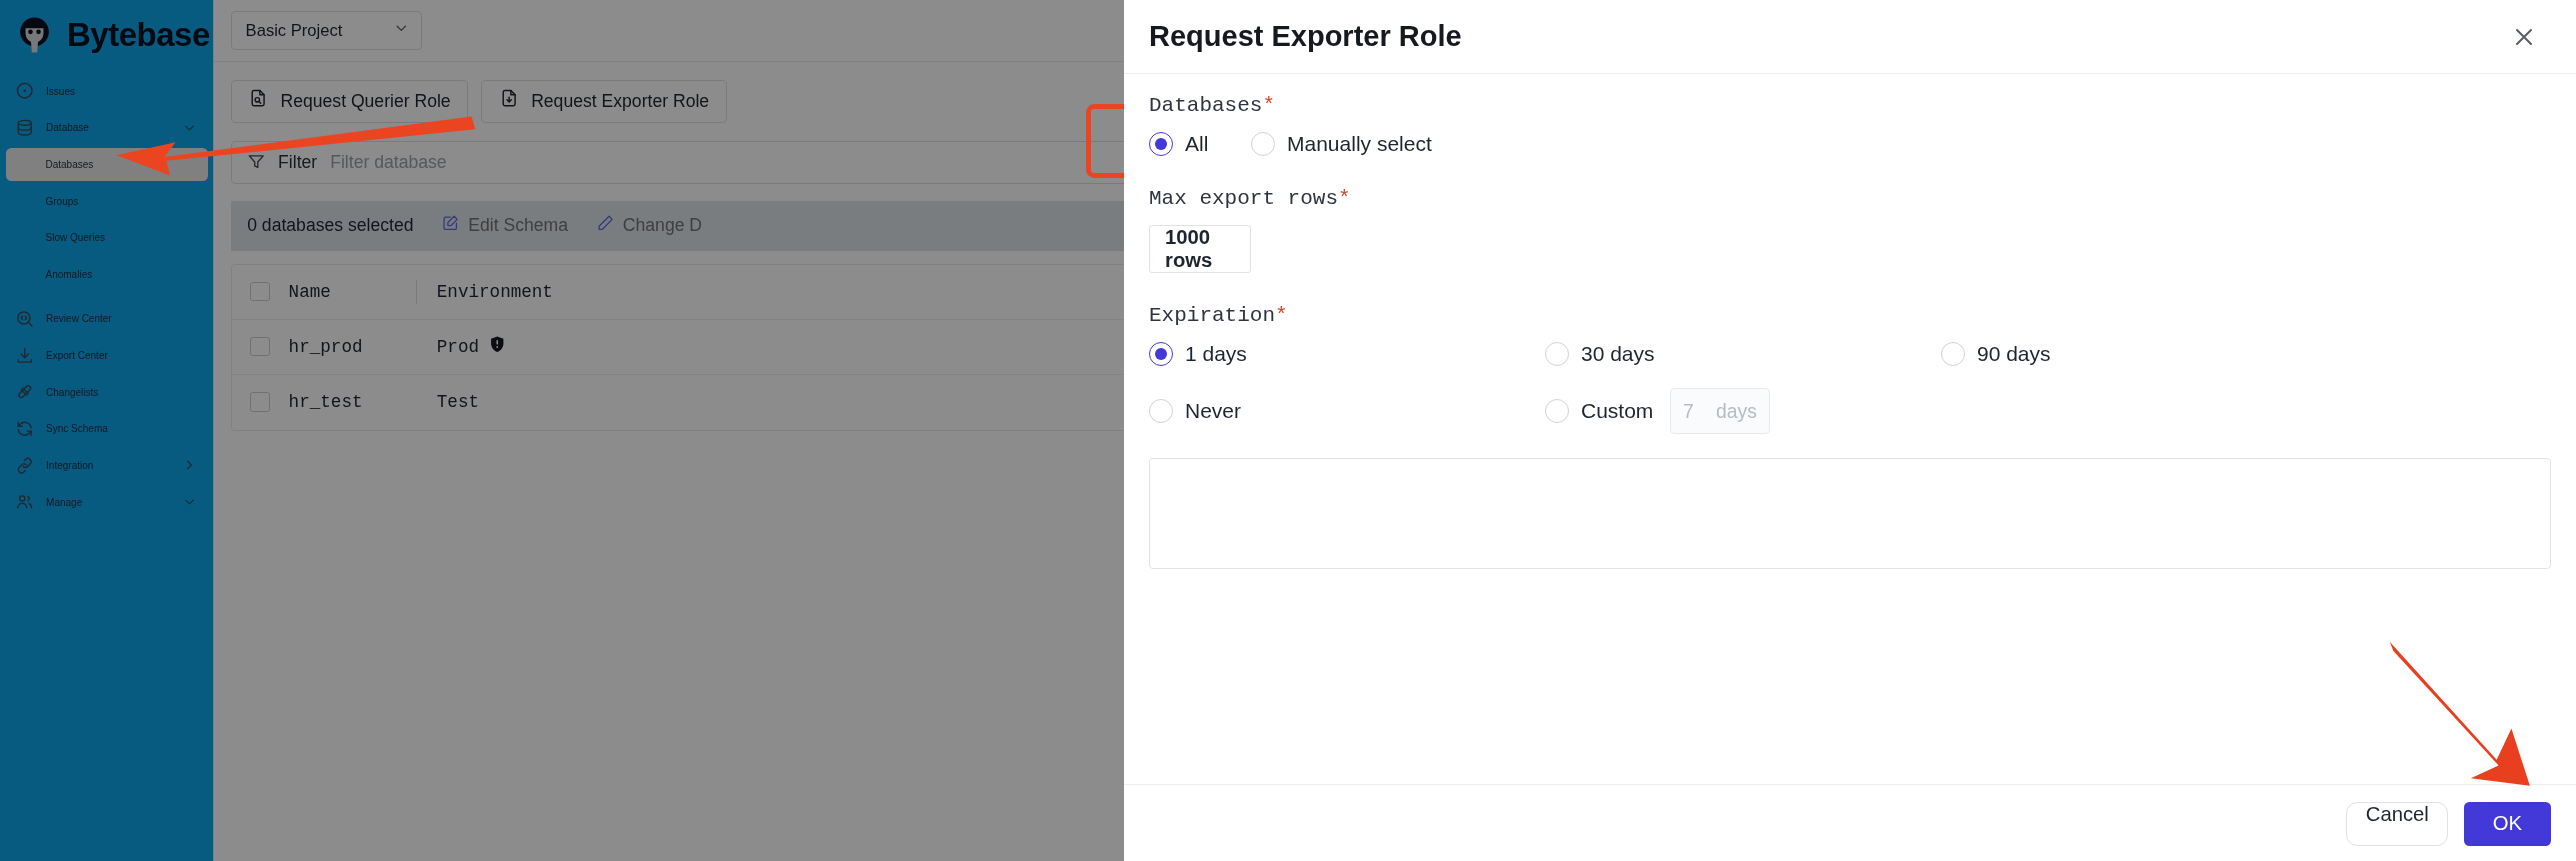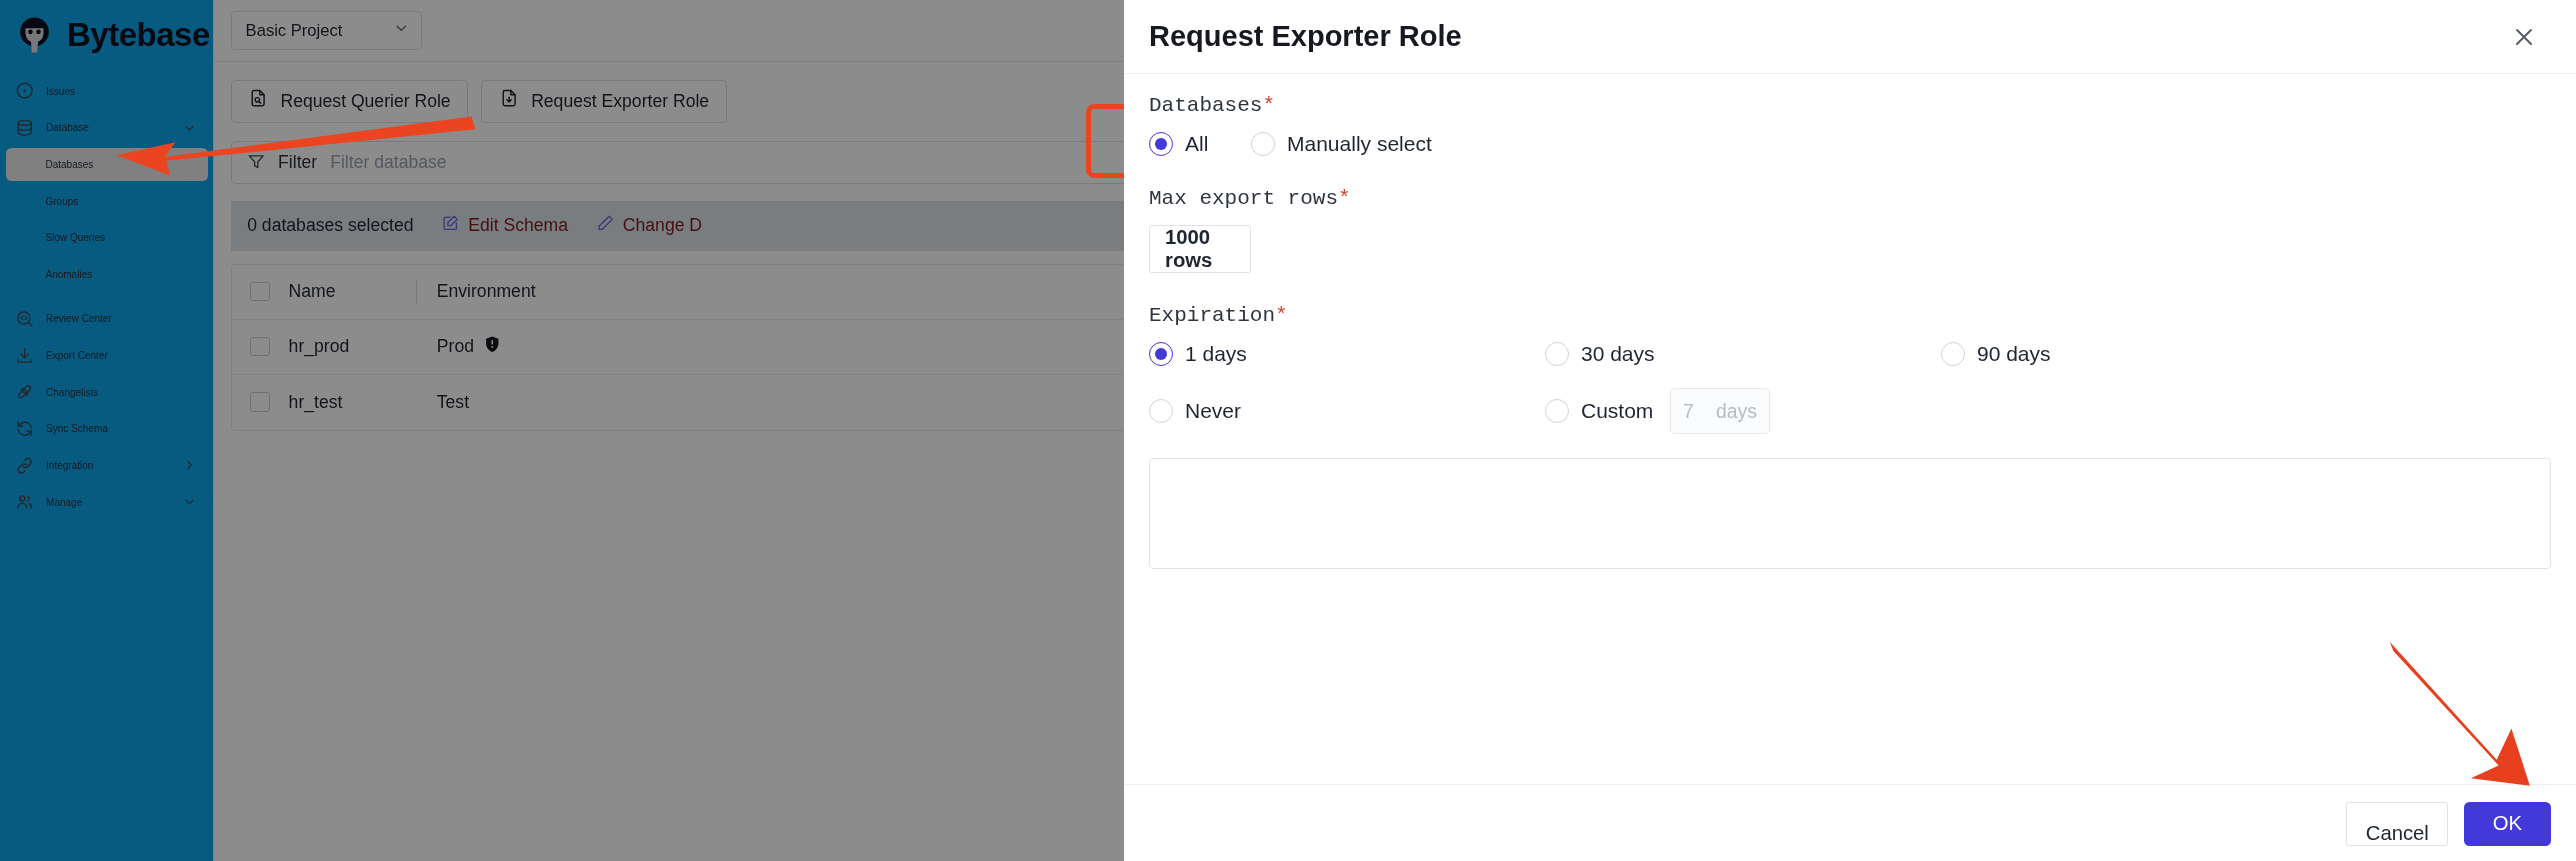--- a/index.html
+++ b/index.html
@@ -58,25 +58,25 @@
   .filterbar { margin: 18.5px 0 0 16.6px; height: 43px; border: 0.9px solid #dcdfe4; border-radius: 4.6px;
     display: flex; align-items: center; gap: 13px; padding: 0 15px; width: 1387px; background:#fff; }
   .filterbar .flabel { font-size: 17.6px; color: #2b323d; }
   .filterbar .fph { font-size: 17.6px; color: #9aa1ad; }
   .filterbar svg { width: 18.5px; height: 18.5px; stroke: #3f4653; fill: none; stroke-width: 1.7; stroke-linecap: round; stroke-linejoin: round; }
 
   .selbar {
     margin: 16.6px 0 0 16.6px; width: 1387px; height: 50px; background: #dfe3ea;
     display: flex; align-items: center; gap: 28px; padding: 0 16.6px; font-size: 17.6px; color: #1f2530;
   }
-  .selbar .act { display: inline-flex; align-items: center; gap: 8.3px; color: #7f1d1d; cursor: pointer; }
+  .selbar .act { display: inline-flex; align-items: center; gap: 8.3px; color: #737373; cursor: pointer; }
   .selbar .act svg { width: 18.5px; height: 18.5px; stroke: #6366e0; fill: none; stroke-width: 1.7; stroke-linecap: round; stroke-linejoin: round; }
 
   .tbl { margin: 13px 0 0 16.6px; width: 1387px; border: 0.9px solid #e9eaec; border-radius: 3.7px; background:#fff; }
-  .tr { display: flex; align-items: center; height: 55px; border-bottom: 0.9px solid #eceef1; }
+  .tr { display: flex; align-items: center; height: 55px; border-bottom: 0.9px solid #eceef1; font-family: Liberation Mono, monospace; }
   .tr:last-child { border-bottom: none; }
   .th { font-size: 17.6px; color: #1f2530; font-weight: 400; }
   .td { font-size: 17.6px; color: #1f2530; }
   .c-chk { width: 57px; flex: 0 0 57px; display: flex; justify-content: center; }
   .c-name { width: 127px; flex: 0 0 127px; }
   .c-env { width: 213px; flex: 0 0 213px; display: flex; align-items: center; gap: 9.2px; }
   .c-rest { flex: 1; }
   .chk { width: 19.4px; height: 19.4px; border: 0.9px solid #c8ccd3; border-radius: 2.8px; background: #fff; cursor: pointer; }
   .vdiv { width: 0.9px; height: 24px; background: #dfe1e5; margin-right: 20.3px; }
   .shield svg { width: 18.5px; height: 18.5px; fill: #15191f; }
@@ -123,23 +123,23 @@
     font-size: 19.4px; color: #b7bcc4; margin-left: 16.6px; cursor: text;
   }
   .reason-area {
     width: 100%; height: 111px; border: 0.9px solid #dfe1e5; border-radius: 4.6px; background: #fff;
   }
 
   .modal-foot {
     height: 78px; flex: 0 0 78px; border-top: 0.9px solid #edeef0;
     display: flex; align-items: center; justify-content: flex-end; gap: 15.7px; padding: 0 25px;
   }
-  .btn-cancel { height: 44px; min-width: 102px; border: 0.9px solid #dfe1e5; border-radius: 3px;
+  .btn-cancel { height: 44px; min-width: 102px; border: 0.9px solid #dfe1e5; border-radius: 11px;
     background: #fff; font-size: 20.3px; color: #1f2530; cursor: pointer;
-    display:flex; align-items:flex-end; justify-content:center; }
+    display:flex; align-items:flex-start; justify-content:center; }
   .btn-ok { height: 44px; min-width: 87px; border: none; border-radius: 5.5px;
     background: #4338d8; font-size: 20.3px; color: #fff; cursor: pointer;
     display:flex; align-items:center; justify-content:center; }
 
   
   .anno { position: absolute; pointer-events: none; }
   .anno-box { border: 5.5px solid #eb4420; border-radius: 8.3px; }
 </style>
 </head>
 <body>

